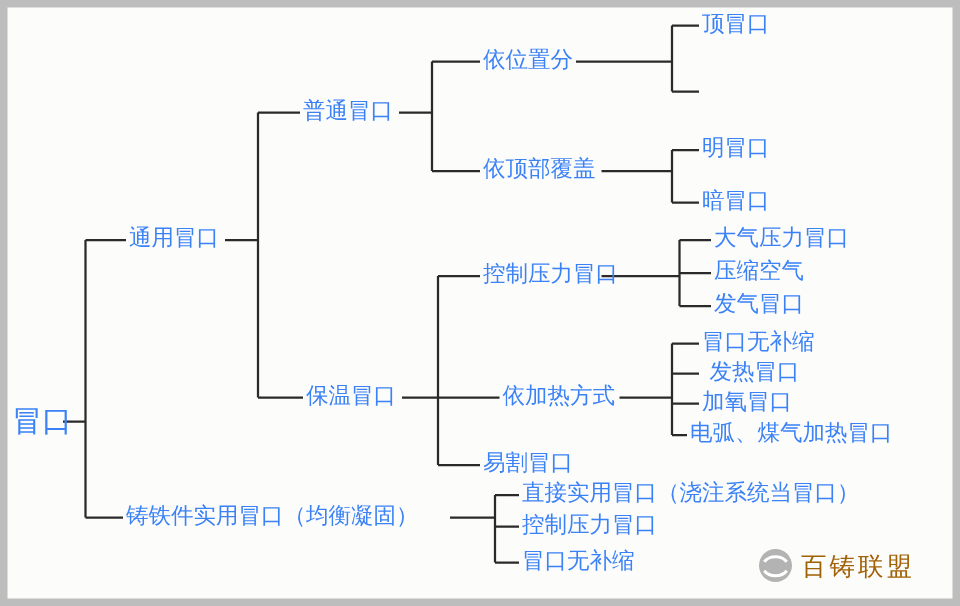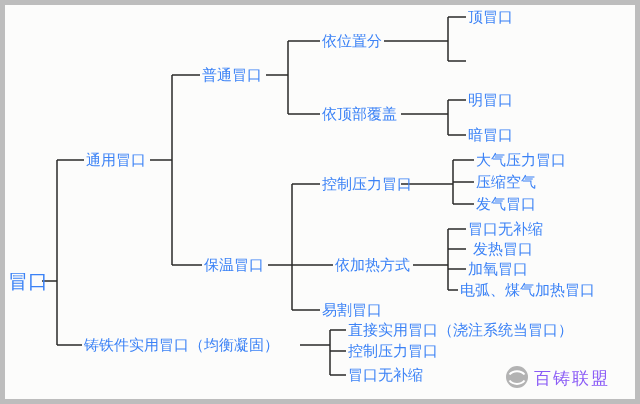--- a/index.html
+++ b/index.html
@@ -28,21 +28,21 @@
     font-size: 15px;
     line-height: 1;
     color: #3b82f6;
     white-space: nowrap;
   }
   .node.root { font-size: 20px; }
   .watermark-text {
     position: absolute;
     transform: translateY(-50%);
     font-size: 17px;
-    color: #8b5cf6;
+    color: #a16207;
     letter-spacing: 2px;
     white-space: nowrap;
     font-family: "Liberation Sans", "DejaVu Sans", sans-serif;
   }
 </style>
 </head>
 <body>
 
 <div class="canvas">
 

